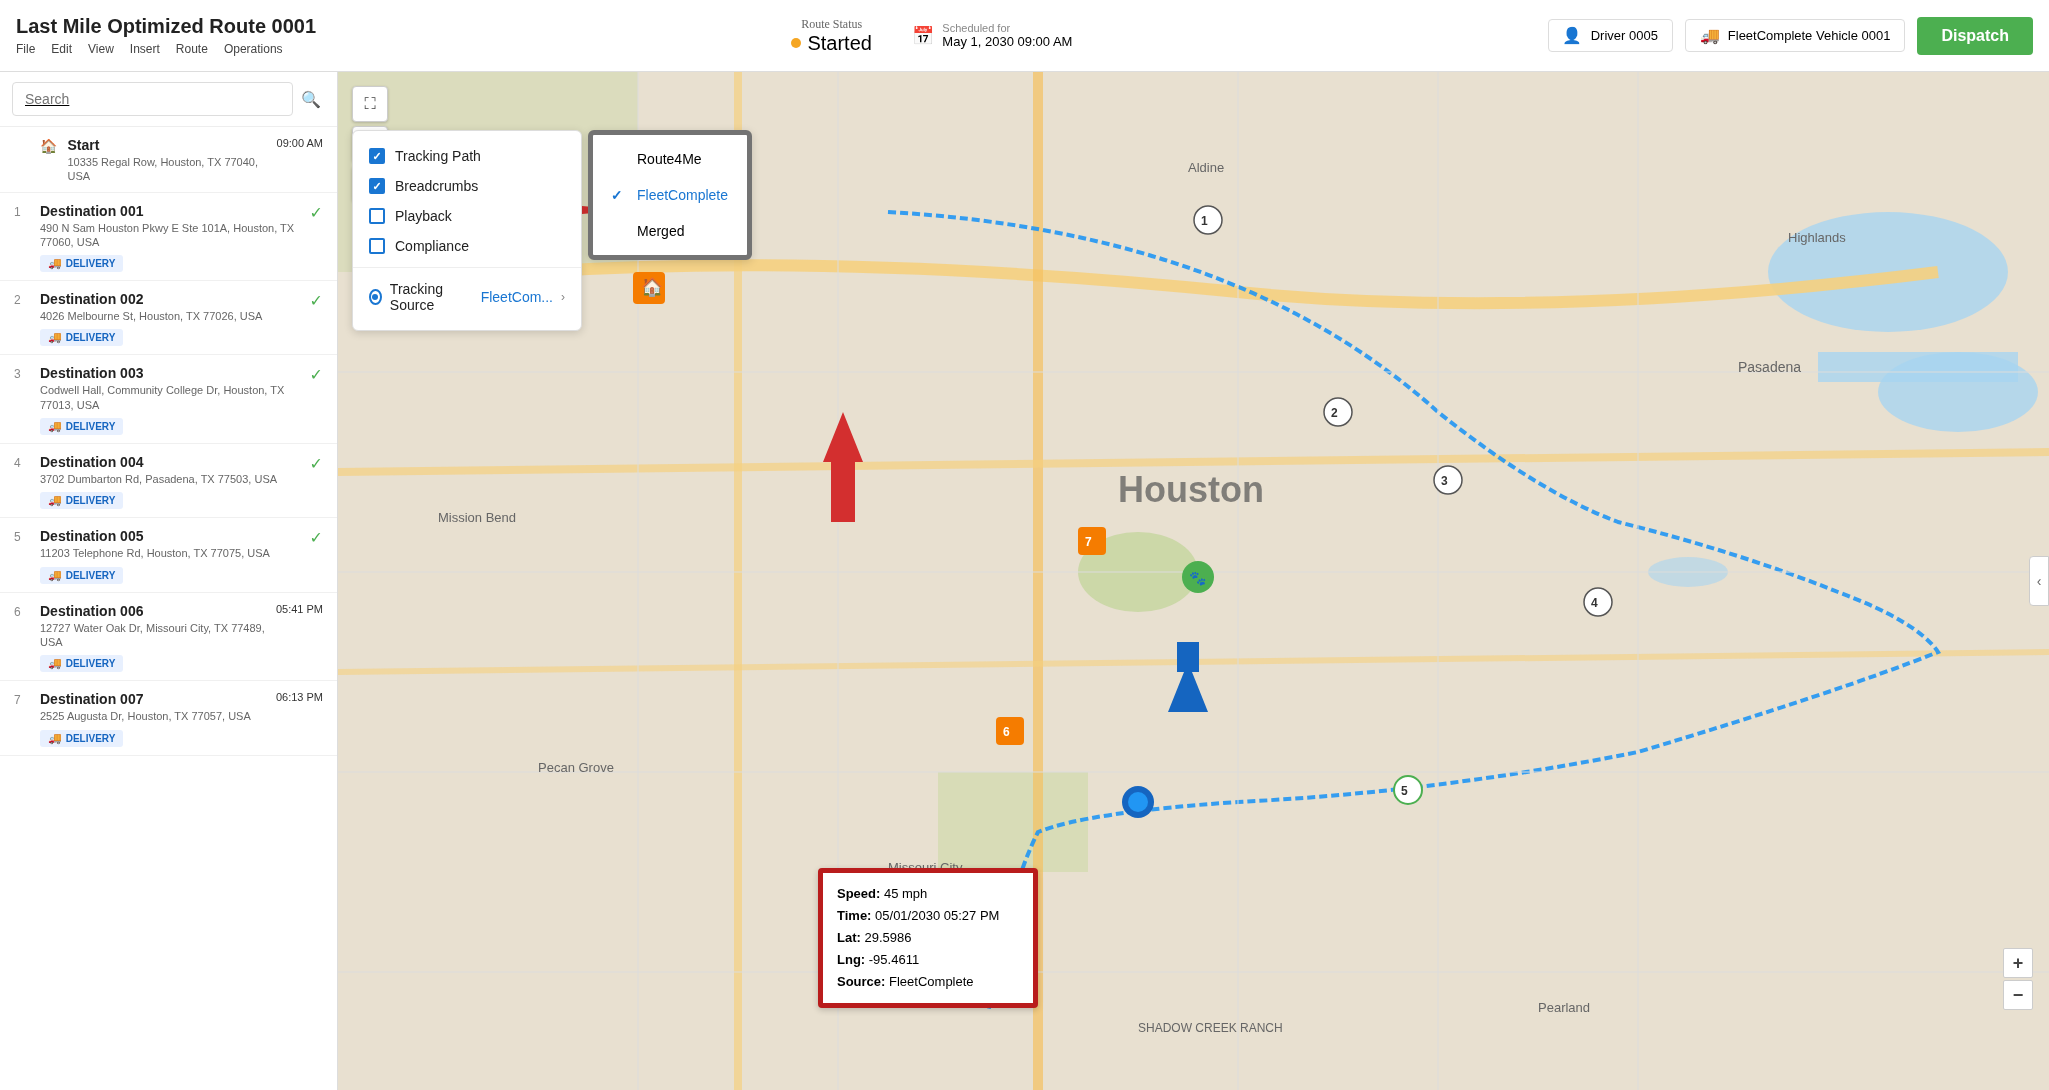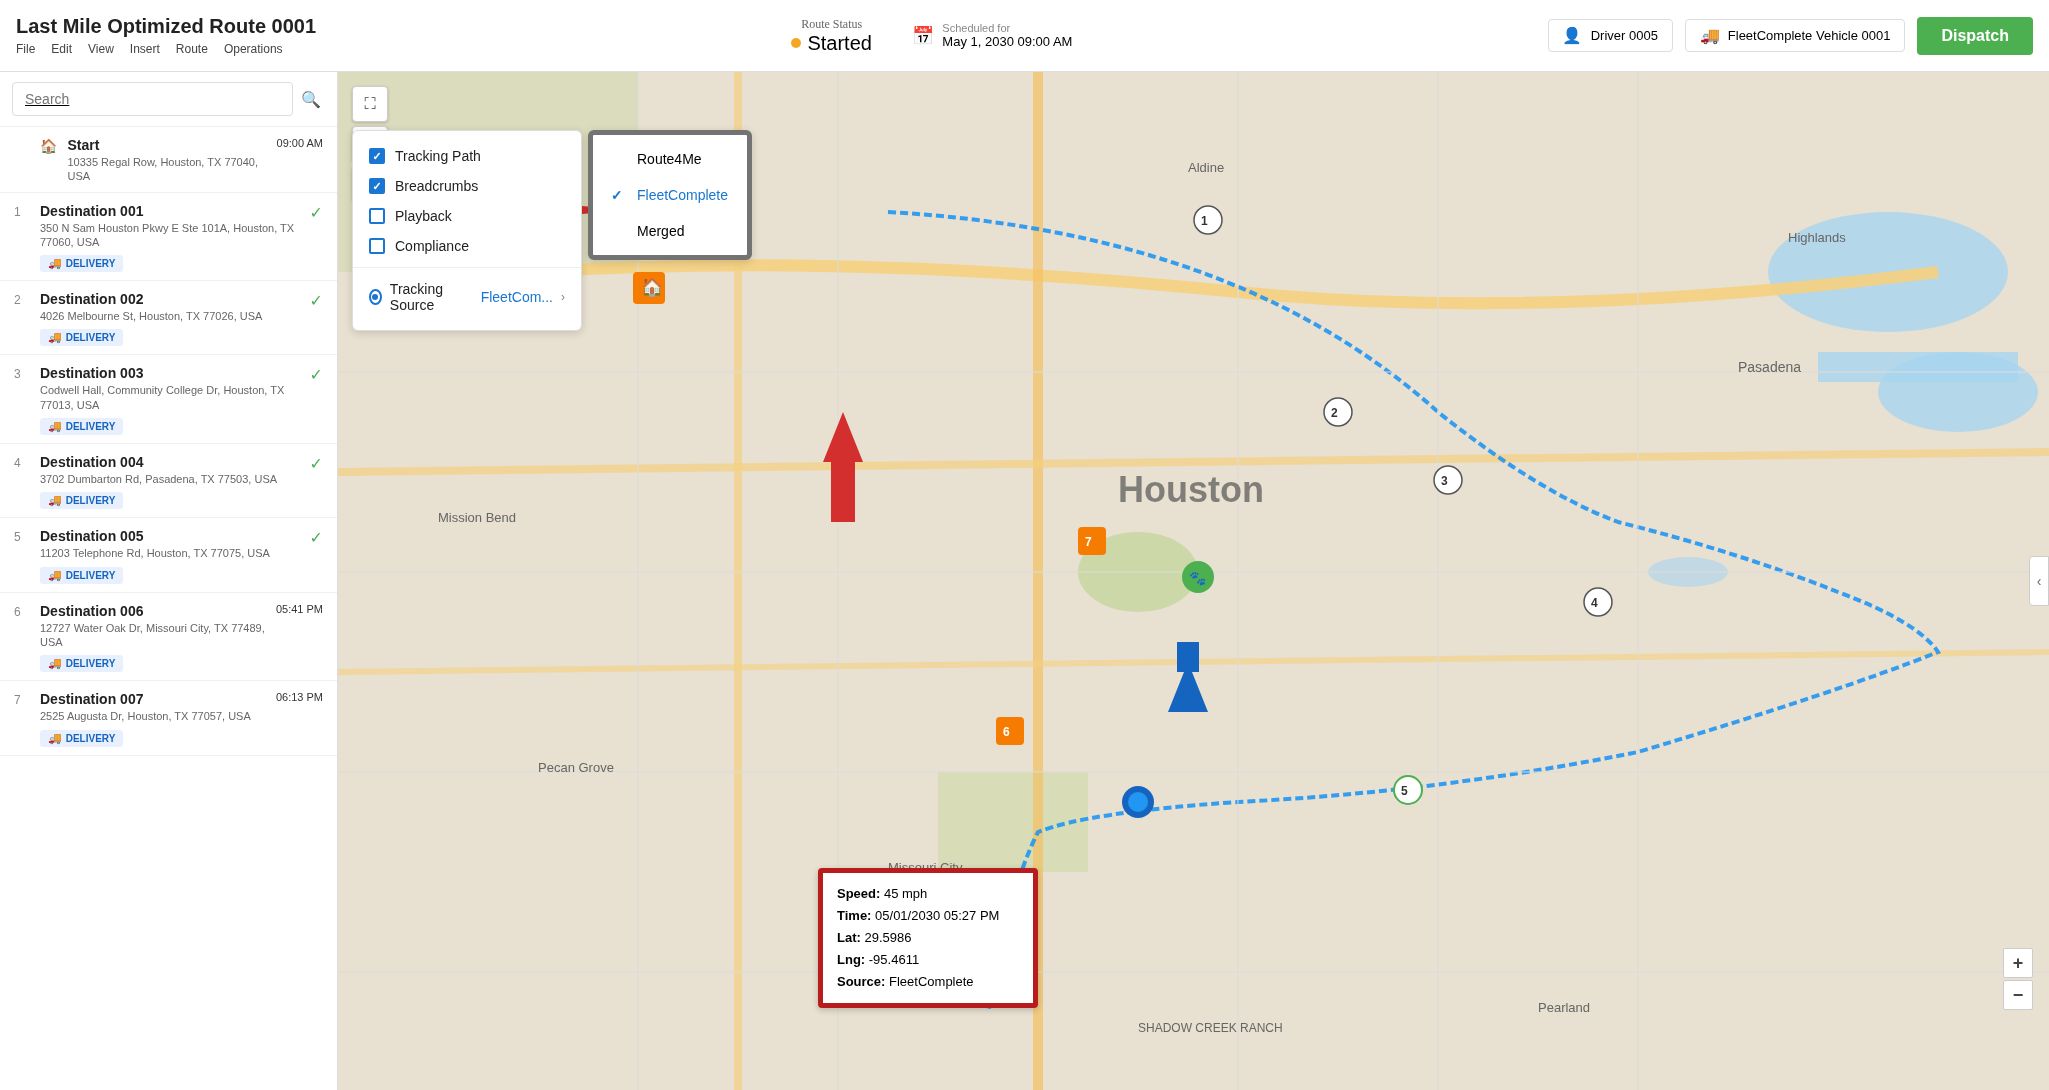--- a/index.html
+++ b/index.html
@@ -159,21 +159,21 @@
           <span class="route-item-time">09:00 AM</span>
         </div>
       </div>
 
       <div class="route-item">
         <div class="route-item-header">
           <div class="route-item-left">
             <span class="route-num">1</span>
             <div class="route-item-info">
               <div class="route-item-name">Destination 001</div>
-              <div class="route-item-addr">350 N Sam Houston Pkwy E Ste 101A, Houston, TX 77060, USA</div>
+              <div class="route-item-addr">490 N Sam Houston Pkwy E Ste 101A, Houston, TX 77060, USA</div>
               <div class="delivery-badge">
                 <span class="truck-icon">🚚</span>
                 <span>DELIVERY</span>
               </div>
             </div>
           </div>
           <span class="check-icon">✓</span>
         </div>
       </div>
 

